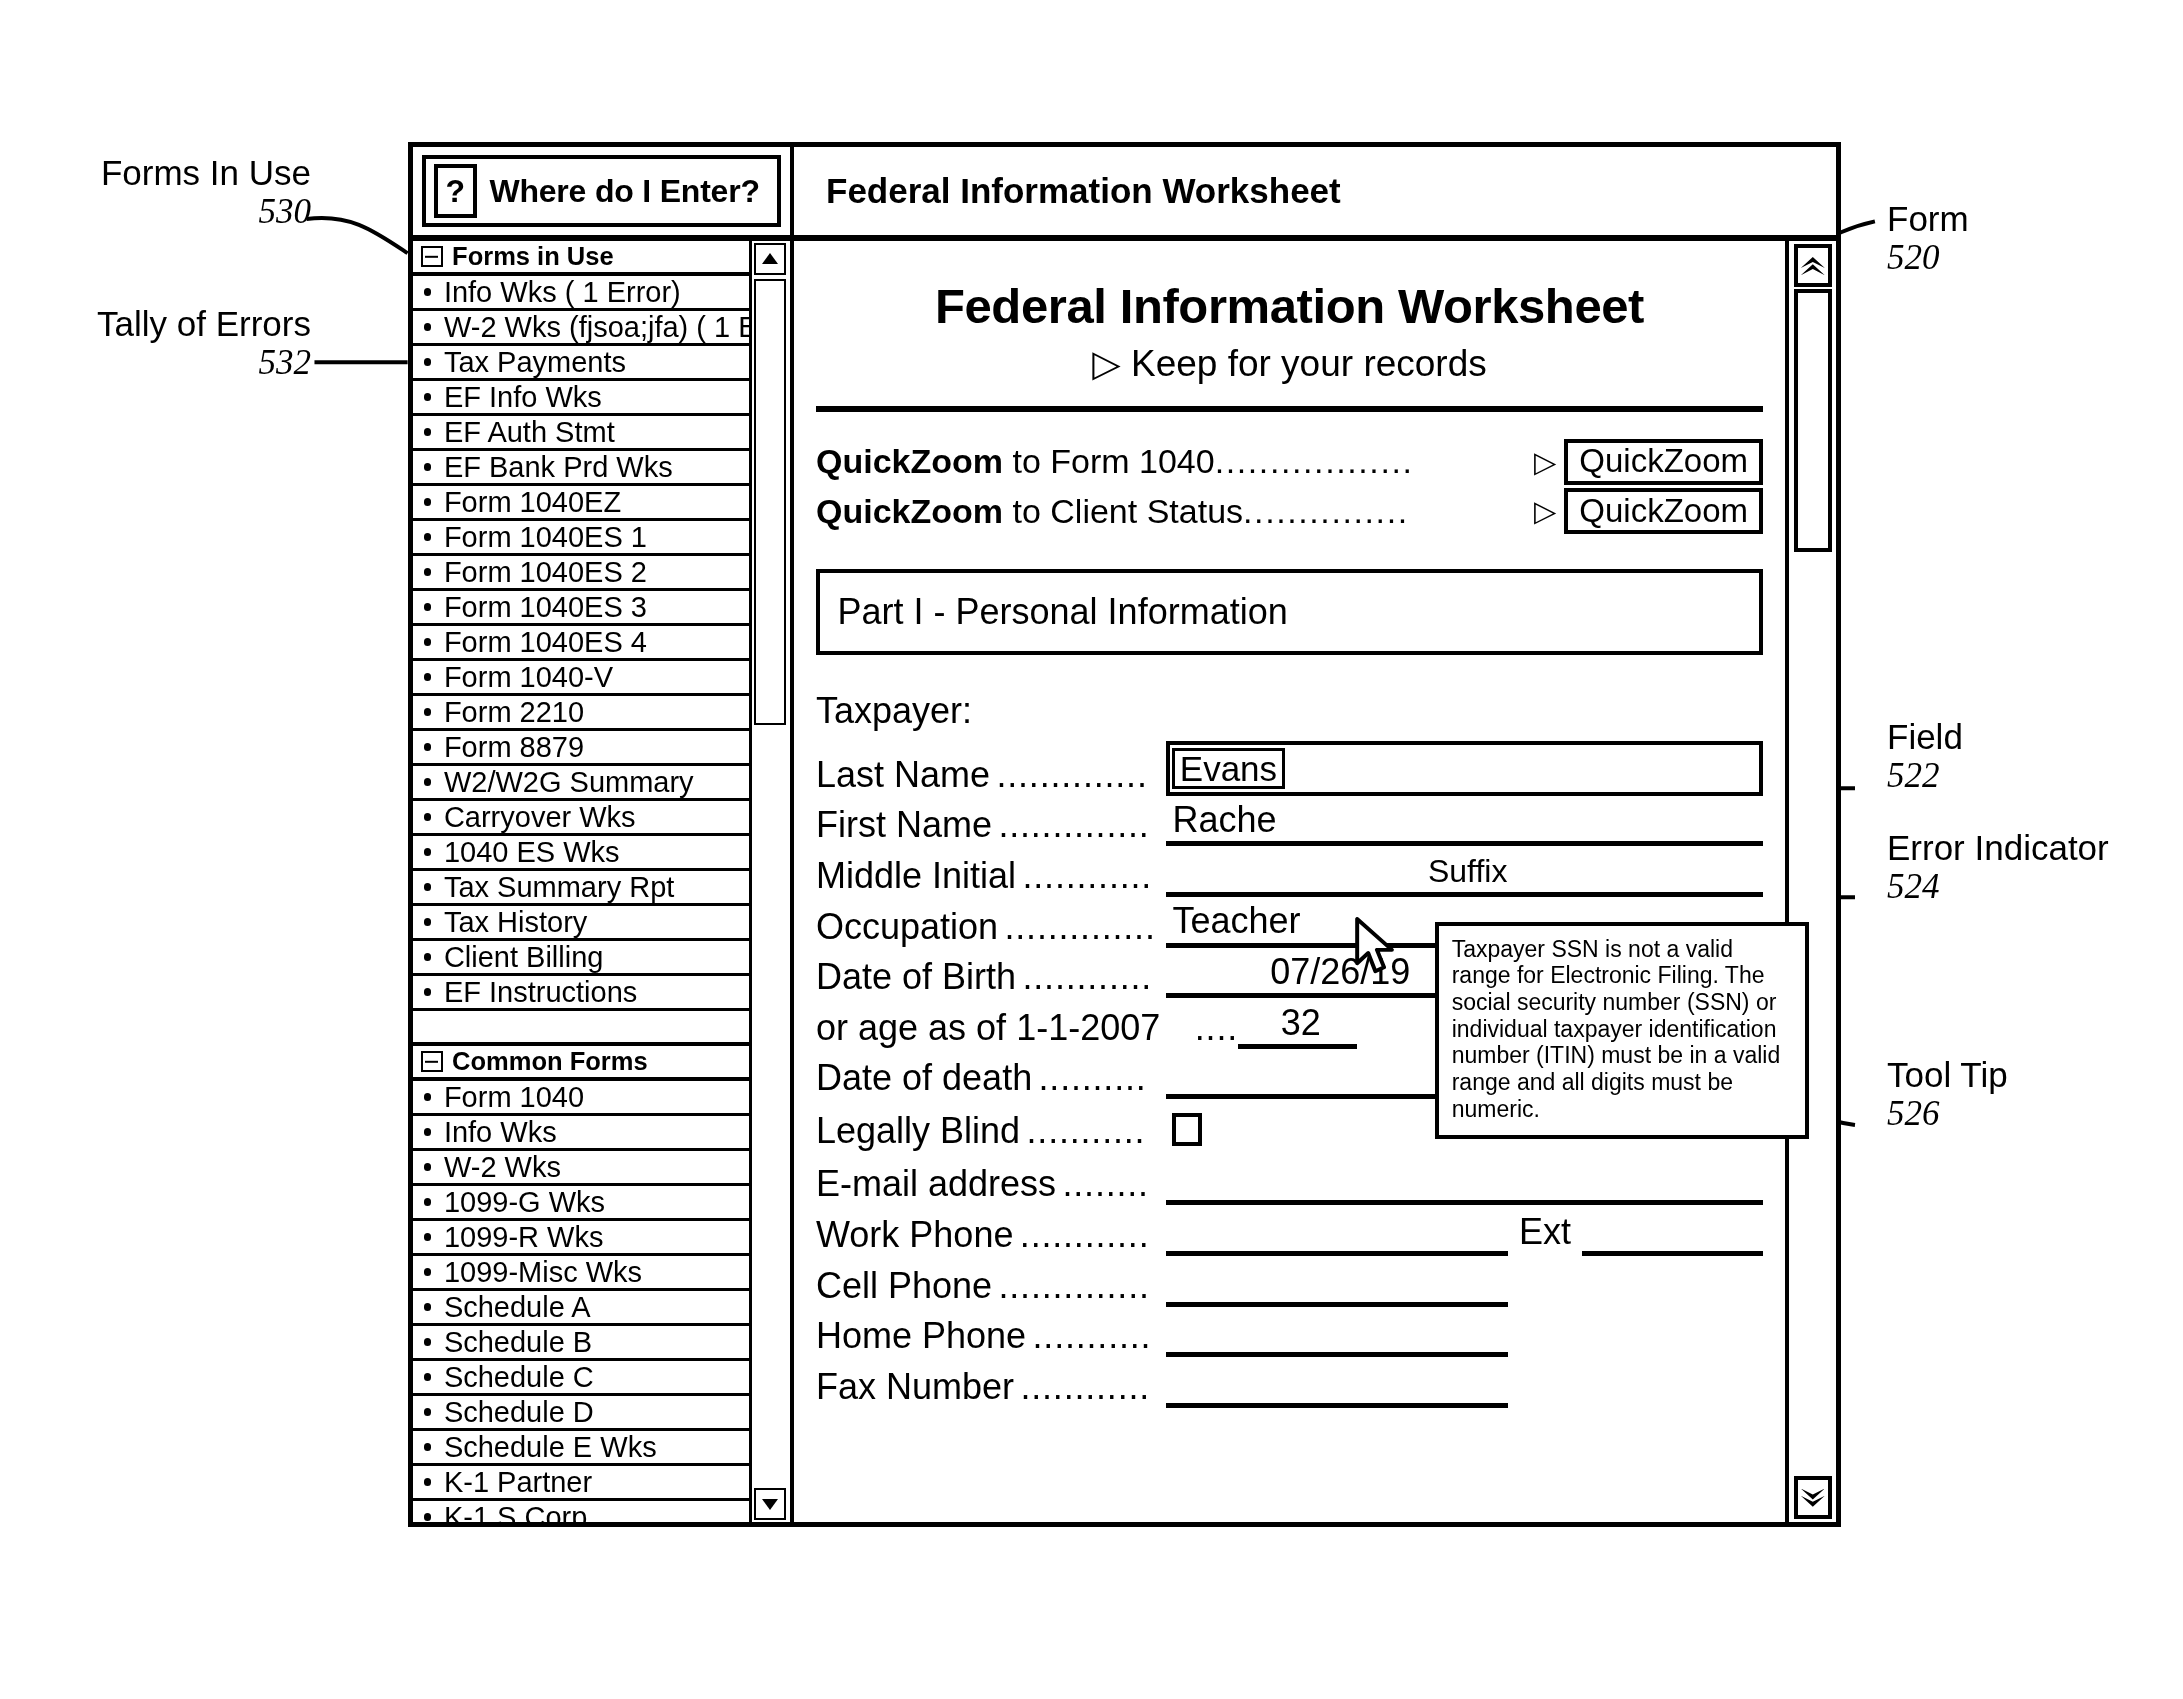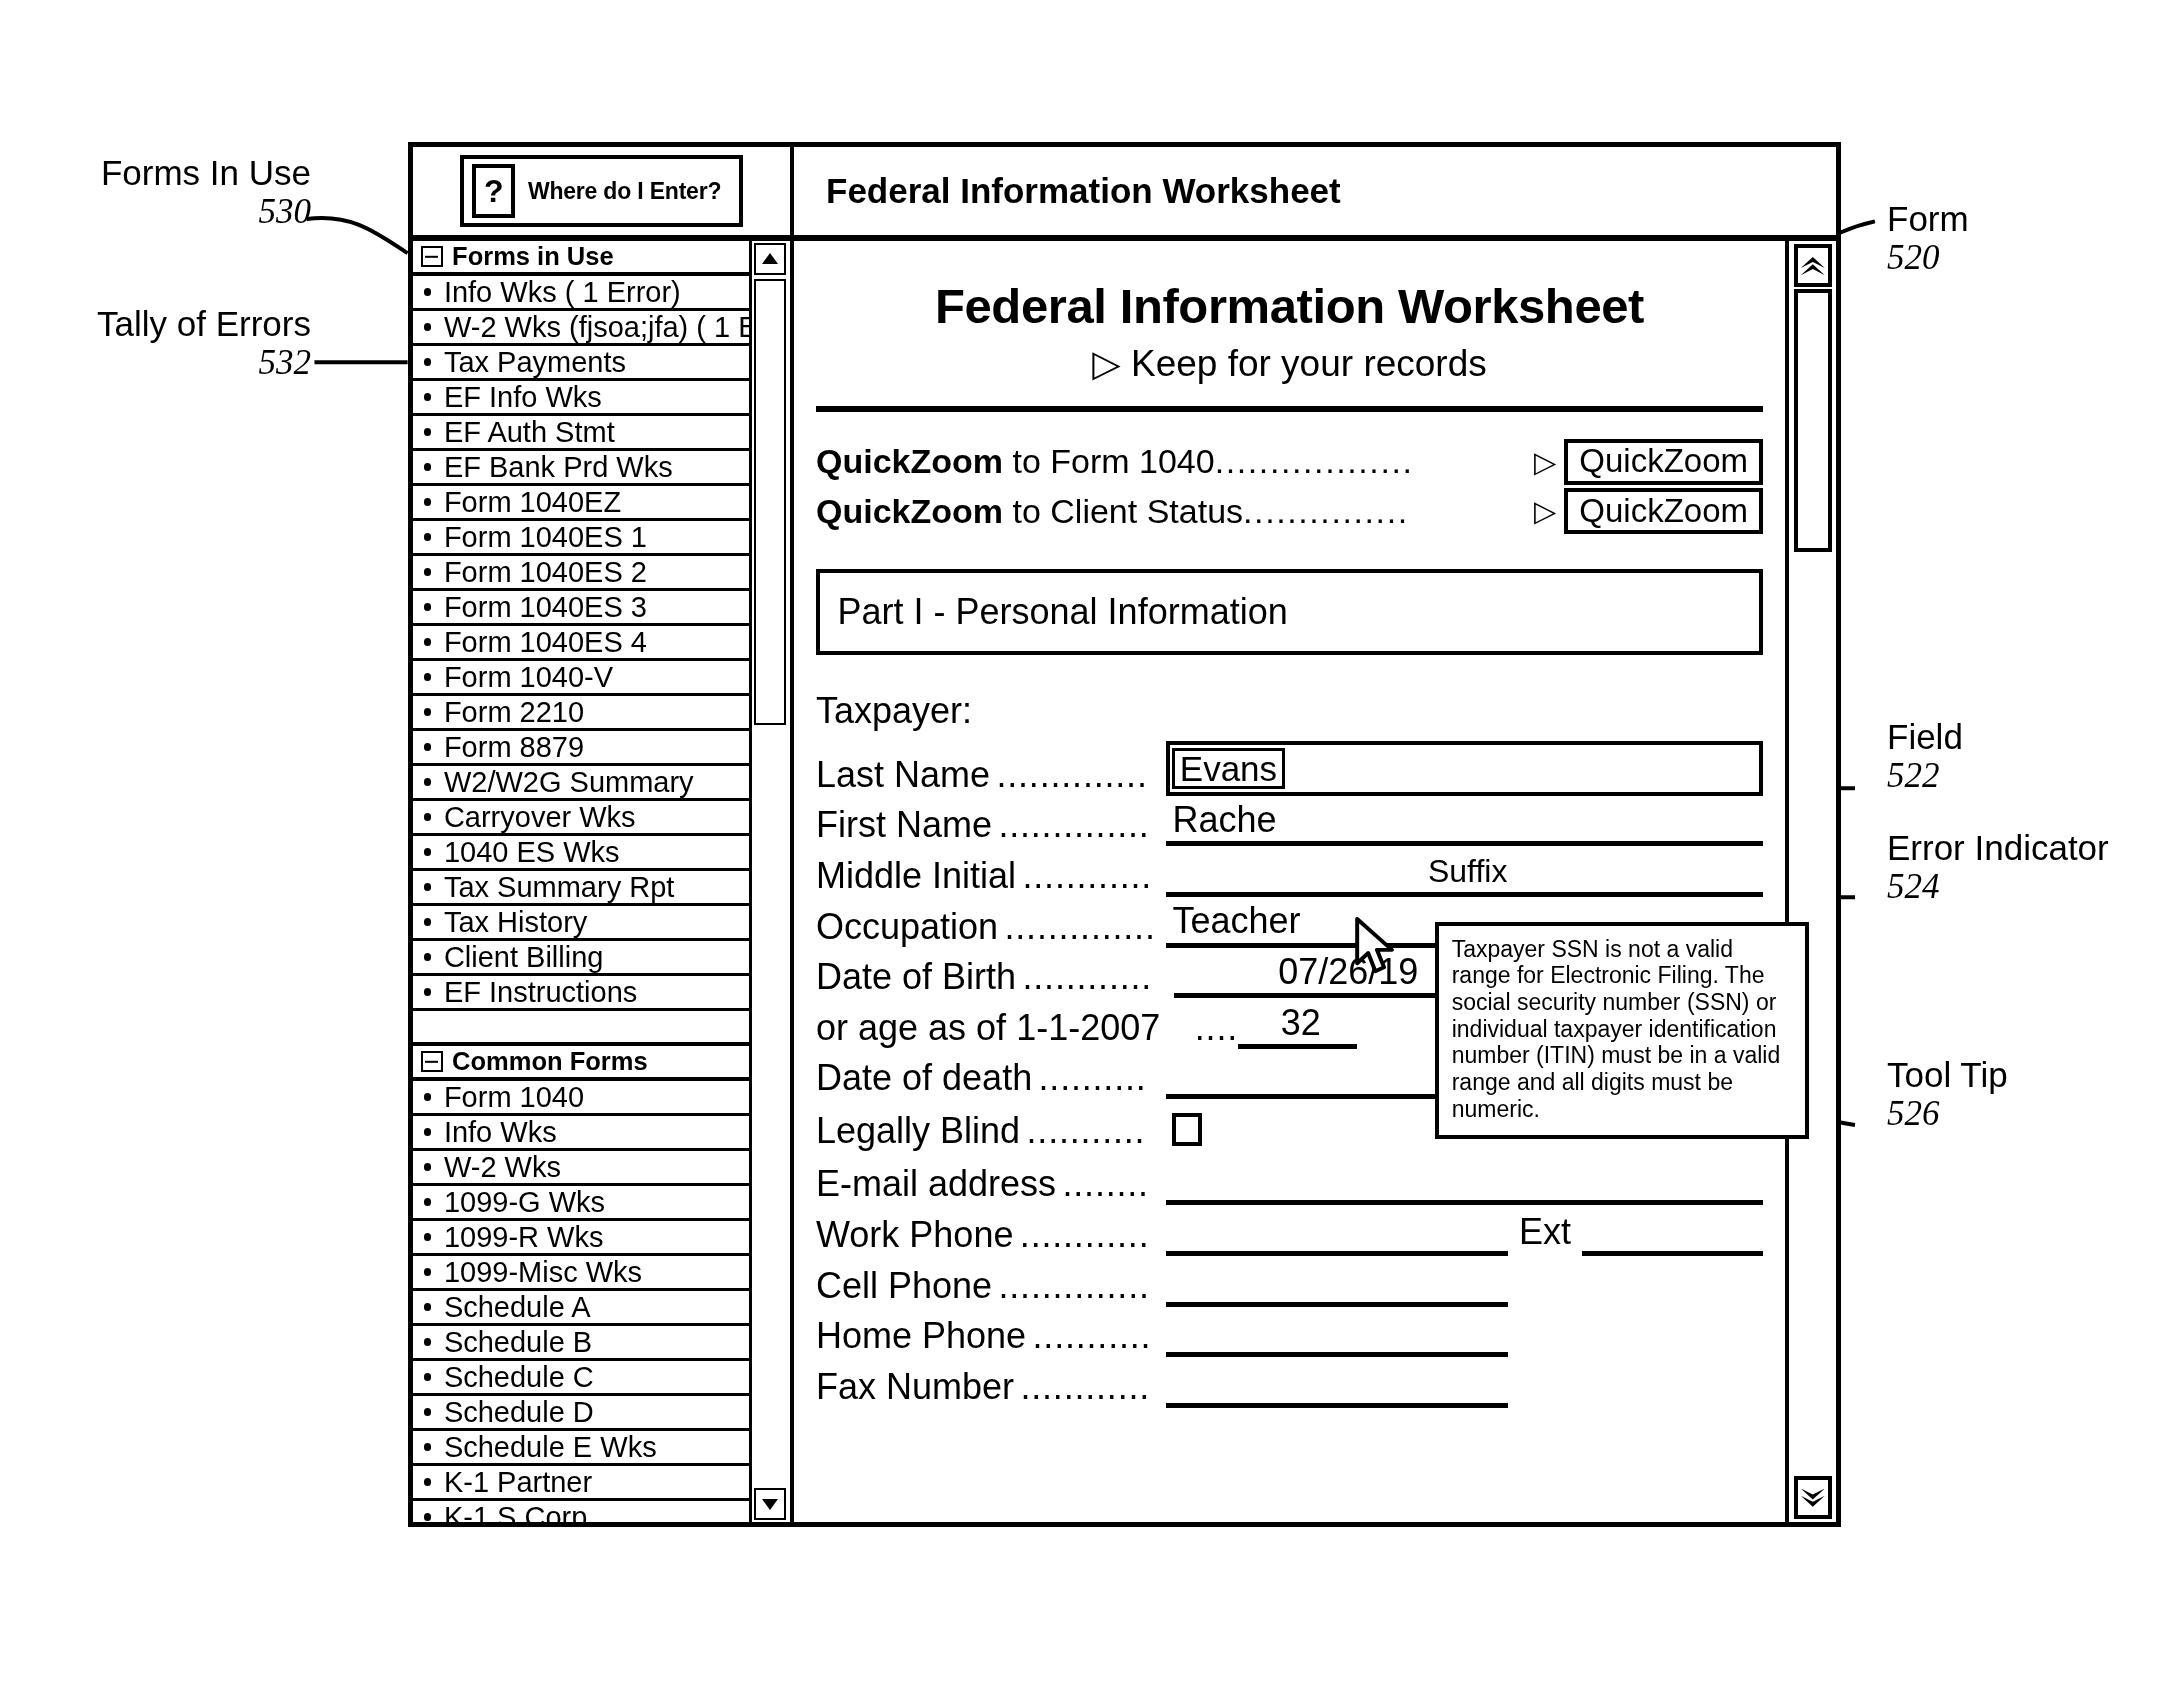--- a/index.html
+++ b/index.html
@@ -21,21 +21,21 @@
 
   
   #top-bar{position:absolute;left:0;top:0;width:100%;height:94px;
            border-bottom:6.4px solid #000;box-sizing:border-box;display:flex;}
   #where-cell{width:381px;height:100%;border-right:4.8px solid #000;box-sizing:border-box;
               display:flex;align-items:center;justify-content:center;}
   #where-btn{border:4.8px solid #000;padding:4.8px 17.5px 4.8px 8px;display:flex;align-items:center;
              gap:12.7px;background:#fff;box-sizing:border-box;}
   #q-icon{width:35px;height:46px;border:4px solid #000;display:flex;align-items:center;
           justify-content:center;font-size:32px;font-weight:bold;line-height:1;}
-  #where-label{font-size:23px;font-weight:bold;letter-spacing:-0.2px;}
+  #where-label{font-size:32px;font-weight:bold;letter-spacing:-0.2px;}
   #title-cell{flex:1;display:flex;align-items:center;padding-left:32px;box-sizing:border-box;}
   #title-cell .t{font-size:35px;font-weight:bold;}
 
   
   #body-row{position:absolute;left:0;top:94px;right:0;bottom:0;display:flex;}
 
   
   #sidebar{width:381px;height:100%;box-sizing:border-box;border-right:4.8px solid #000;
            position:relative;display:flex;}
   #sidebar-list{flex:1;height:100%;overflow:hidden;box-sizing:border-box;
@@ -413,21 +413,21 @@
         <div class="frow" style="margin-top:1.6px;">
           <span class="lbl">
             <span>Occupation</span>
             <span class="dots">..............</span>
           </span>
           <span class="val">
             <span class="txt">Teacher</span>
           </span>
         </div>
 
-        <div class="frow" style="margin-top:1.6px;gap:8px;">
+        <div class="frow" style="margin-top:1.6px;">
           <span class="lbl">
             <span>Date of Birth</span>
             <span class="dots">............</span>
           </span>
           <span class="val" style="max-width:342px;flex:0 0 342px;justify-content:center;">
             <span class="txt">07/26/19</span>
           </span>
         </div>
 
         <div class="frow" style="margin-top:1.6px;">

